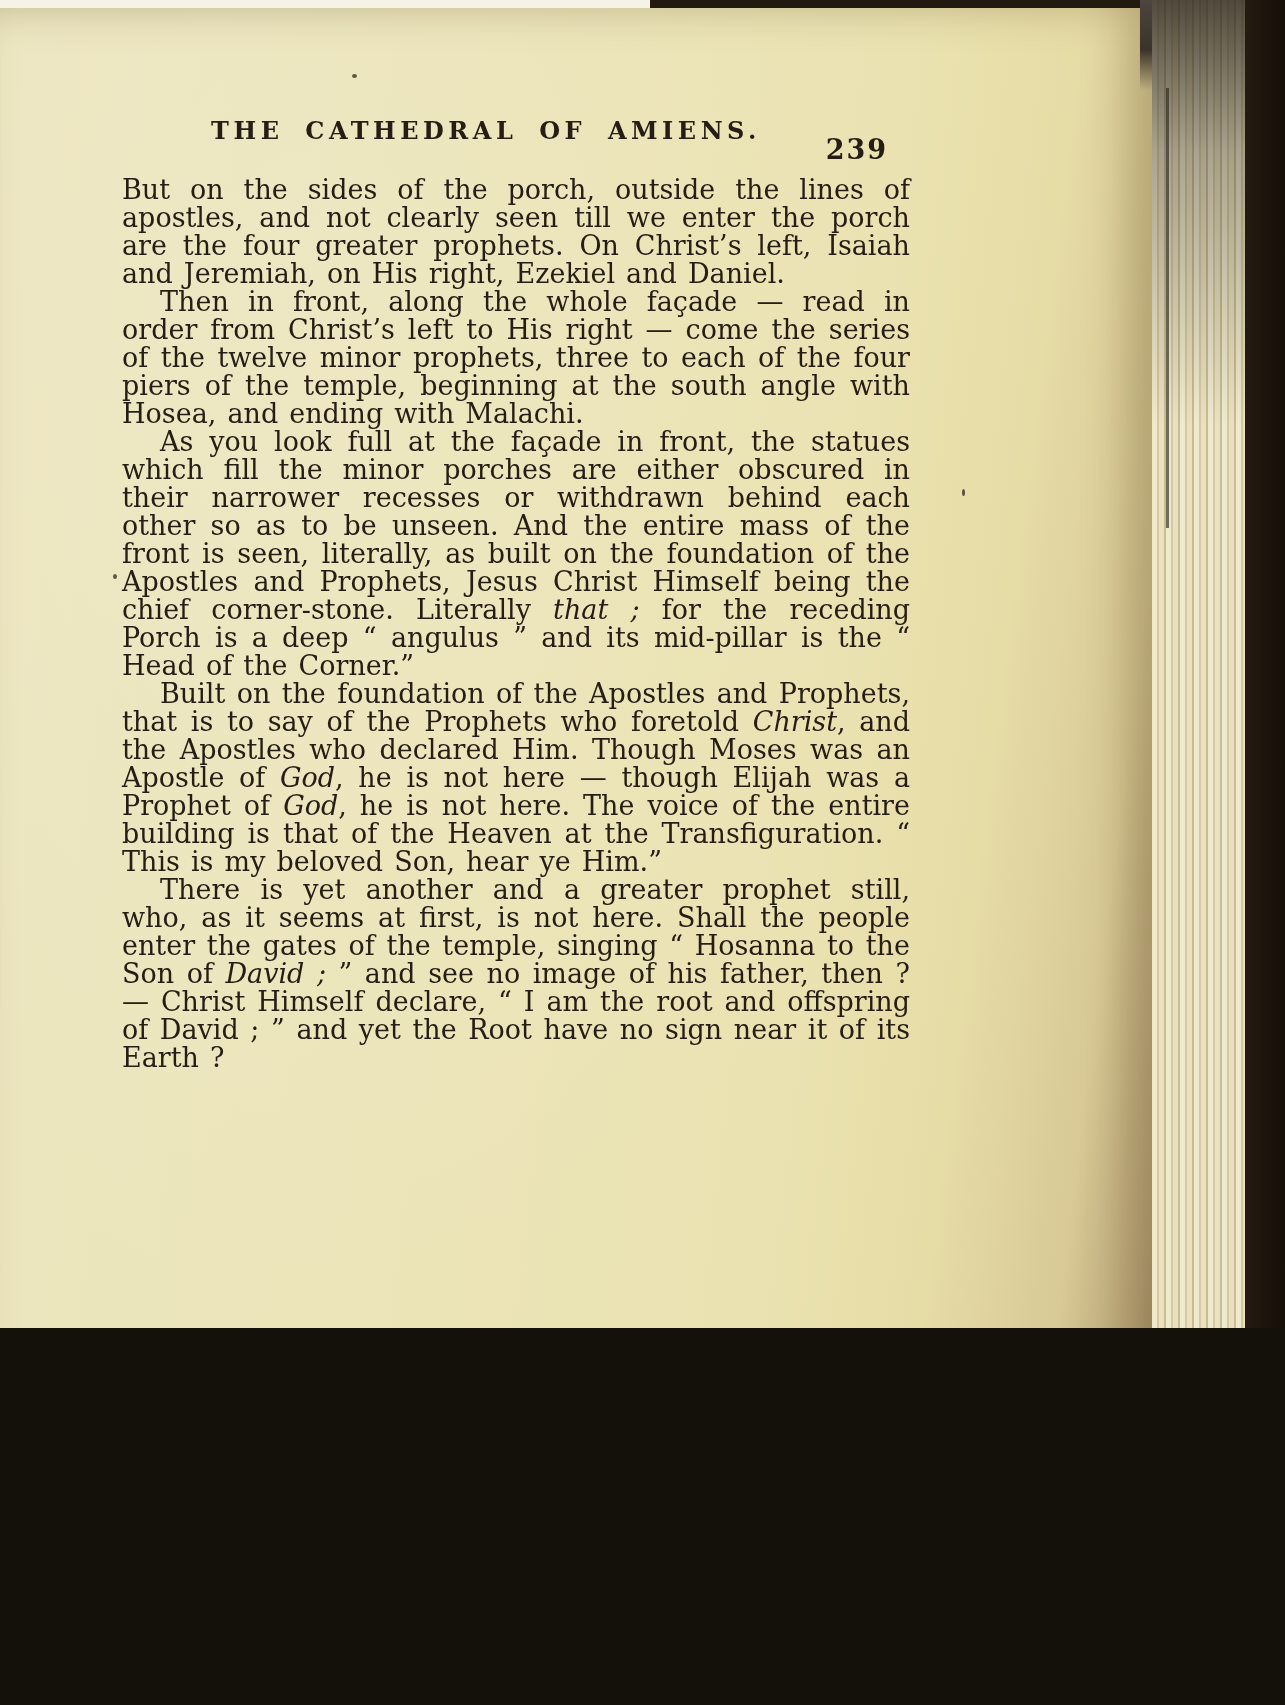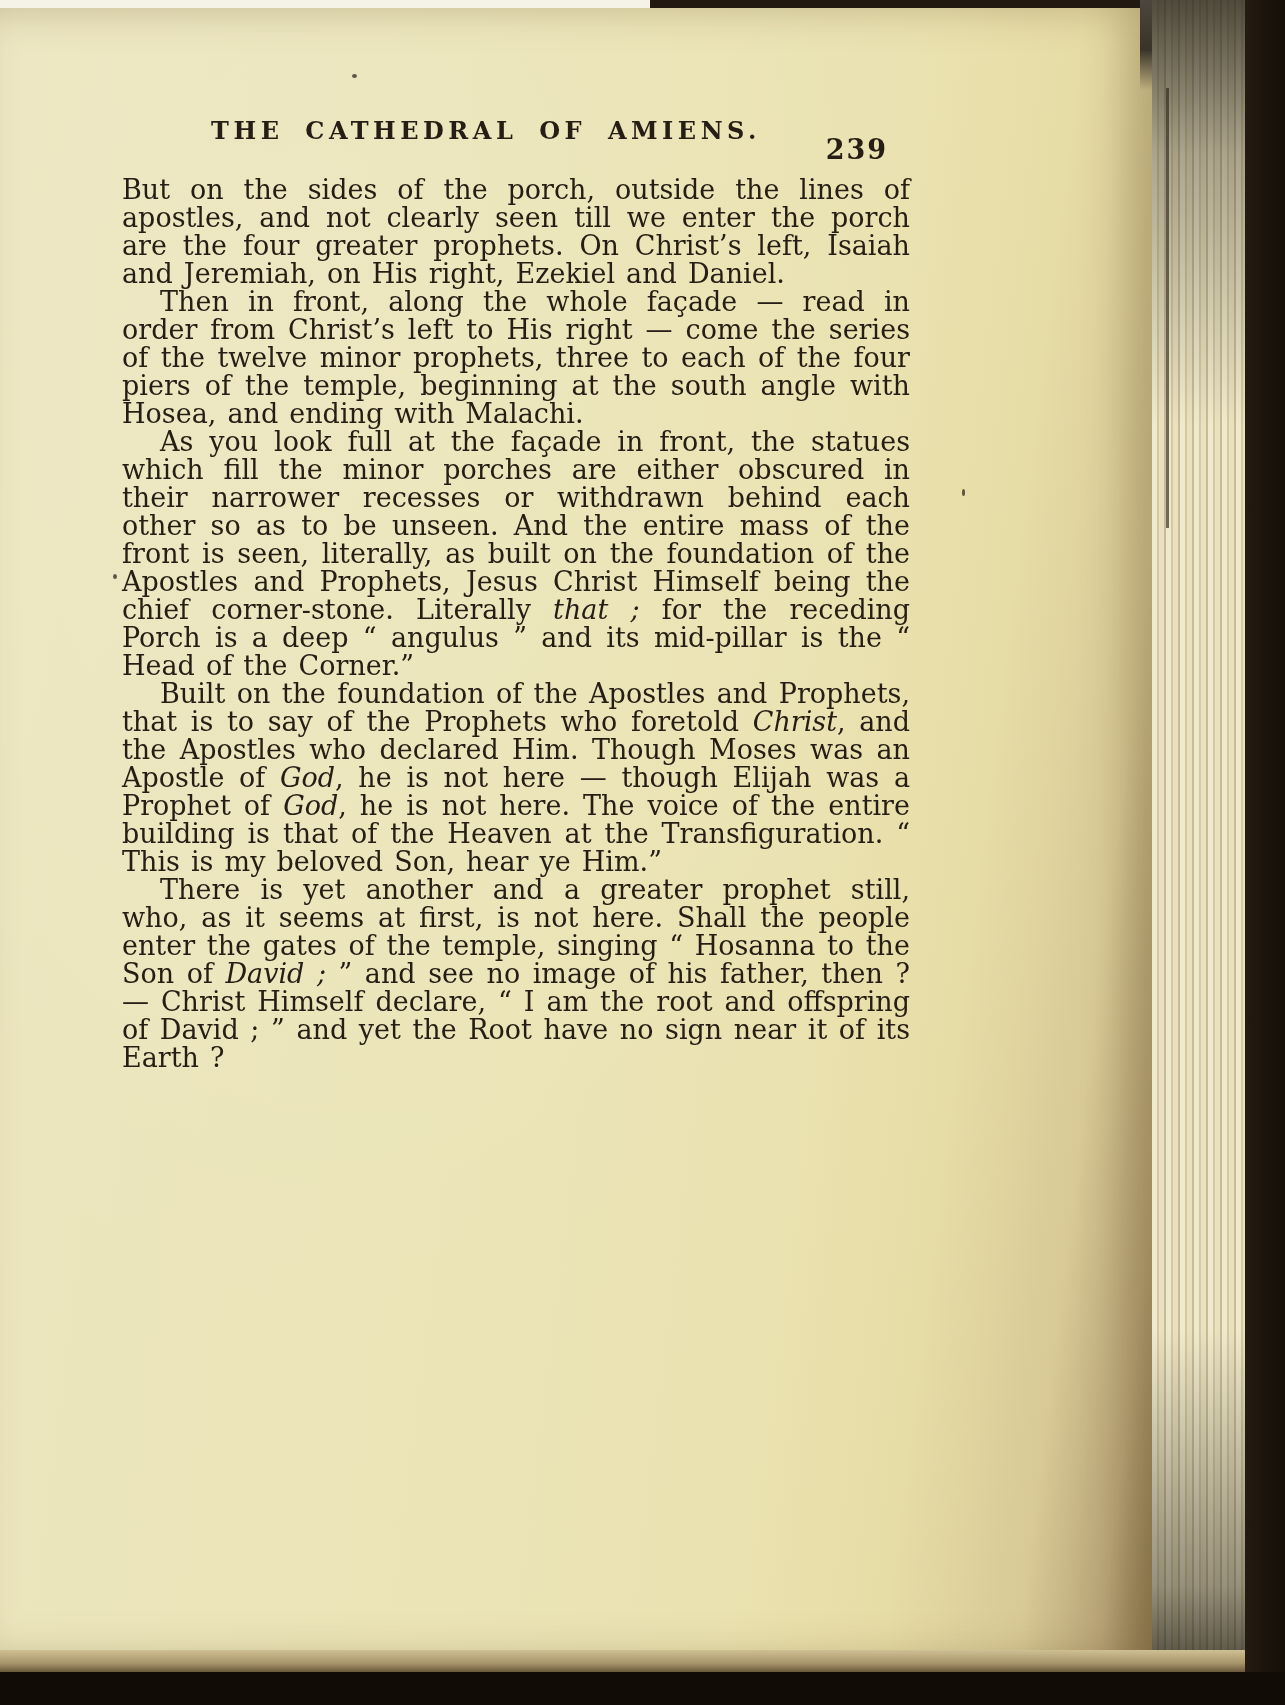--- a/index.html
+++ b/index.html
@@ -4,21 +4,21 @@
 <style>
   html, body {
     margin: 0;
     padding: 0;
     background: #14100a;
   }
 
   .scene {
     position: relative;
     width: 1285px;
-    height: 1705px;
+    height: 1328px;
     background: var(--bg, #221910);
     overflow: hidden;
     font-family: "DejaVu Serif", "Liberation Serif", serif;
   }
 
   
   .paper {
     position: absolute;
     left: 0;
     top: 7px;

